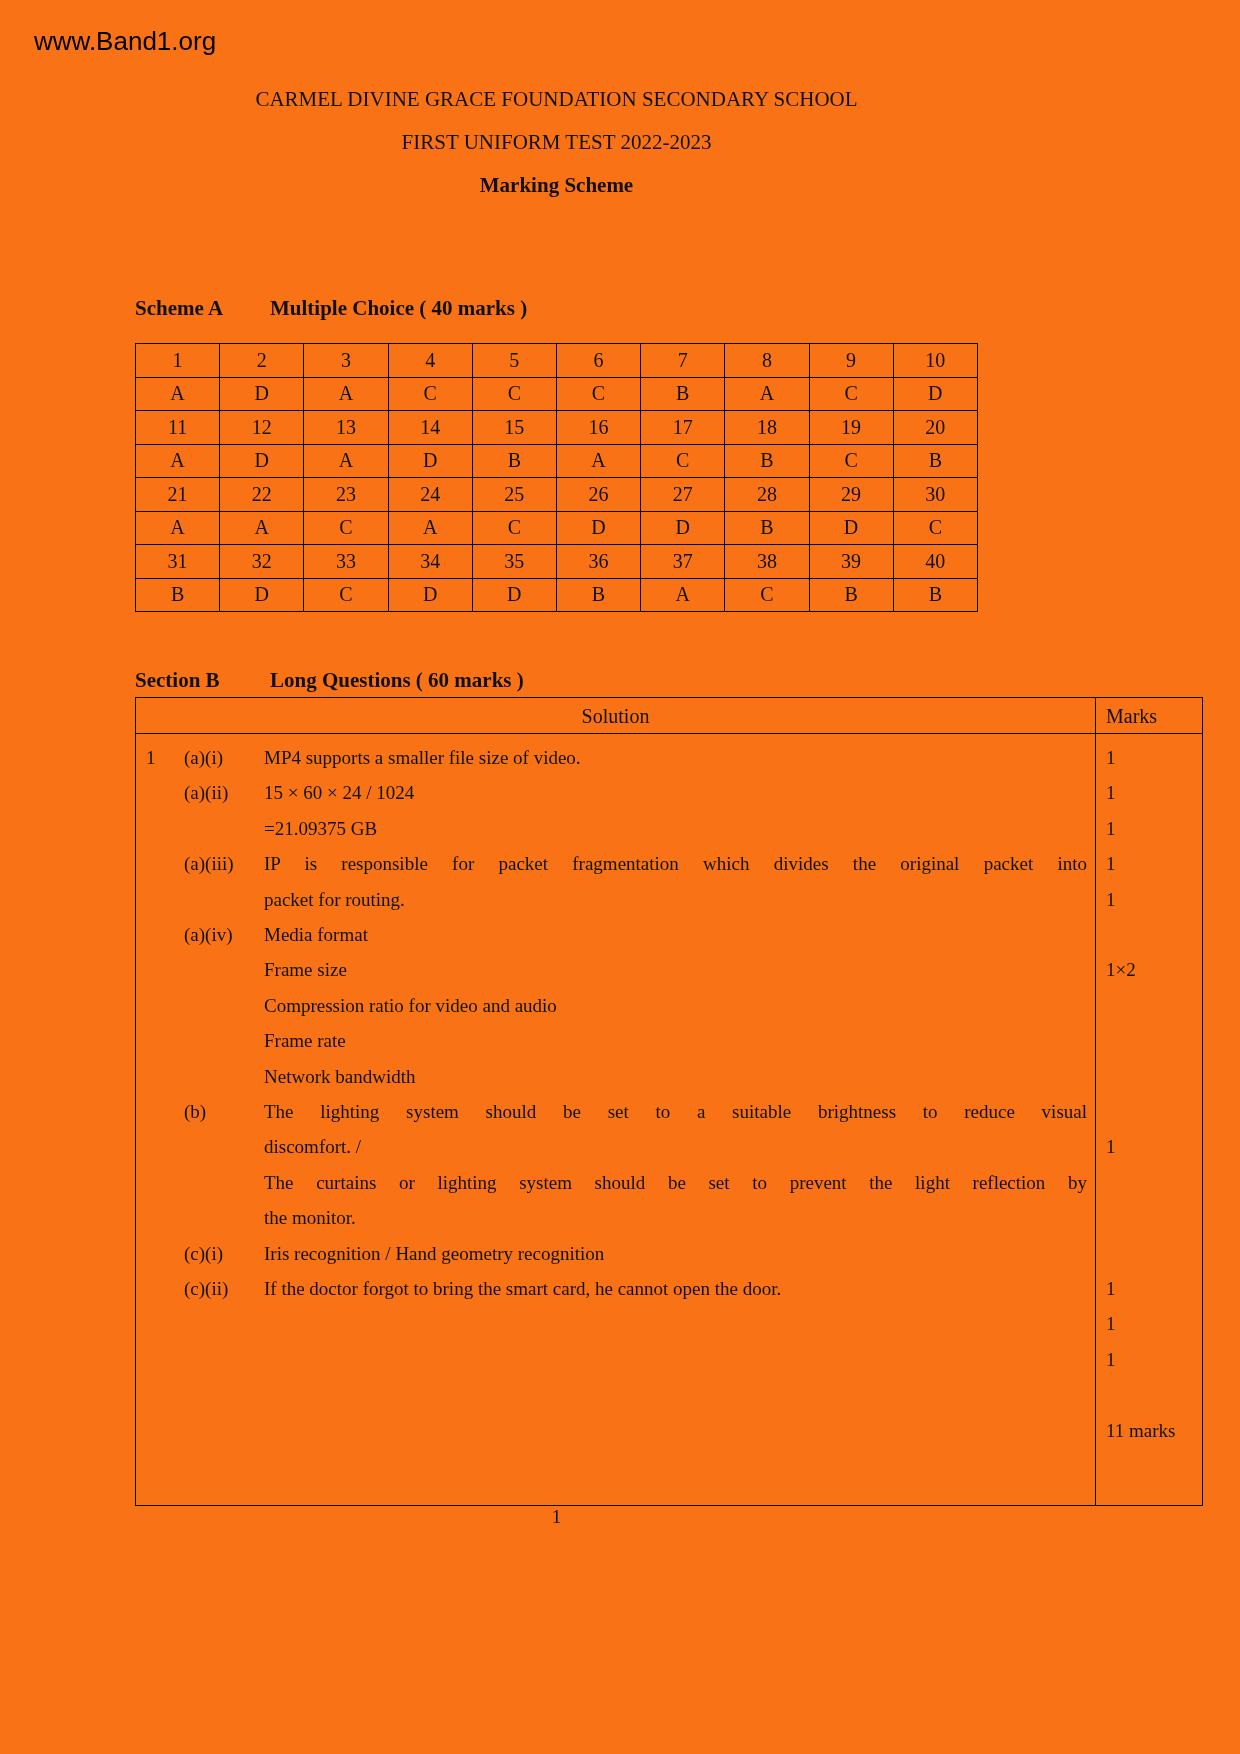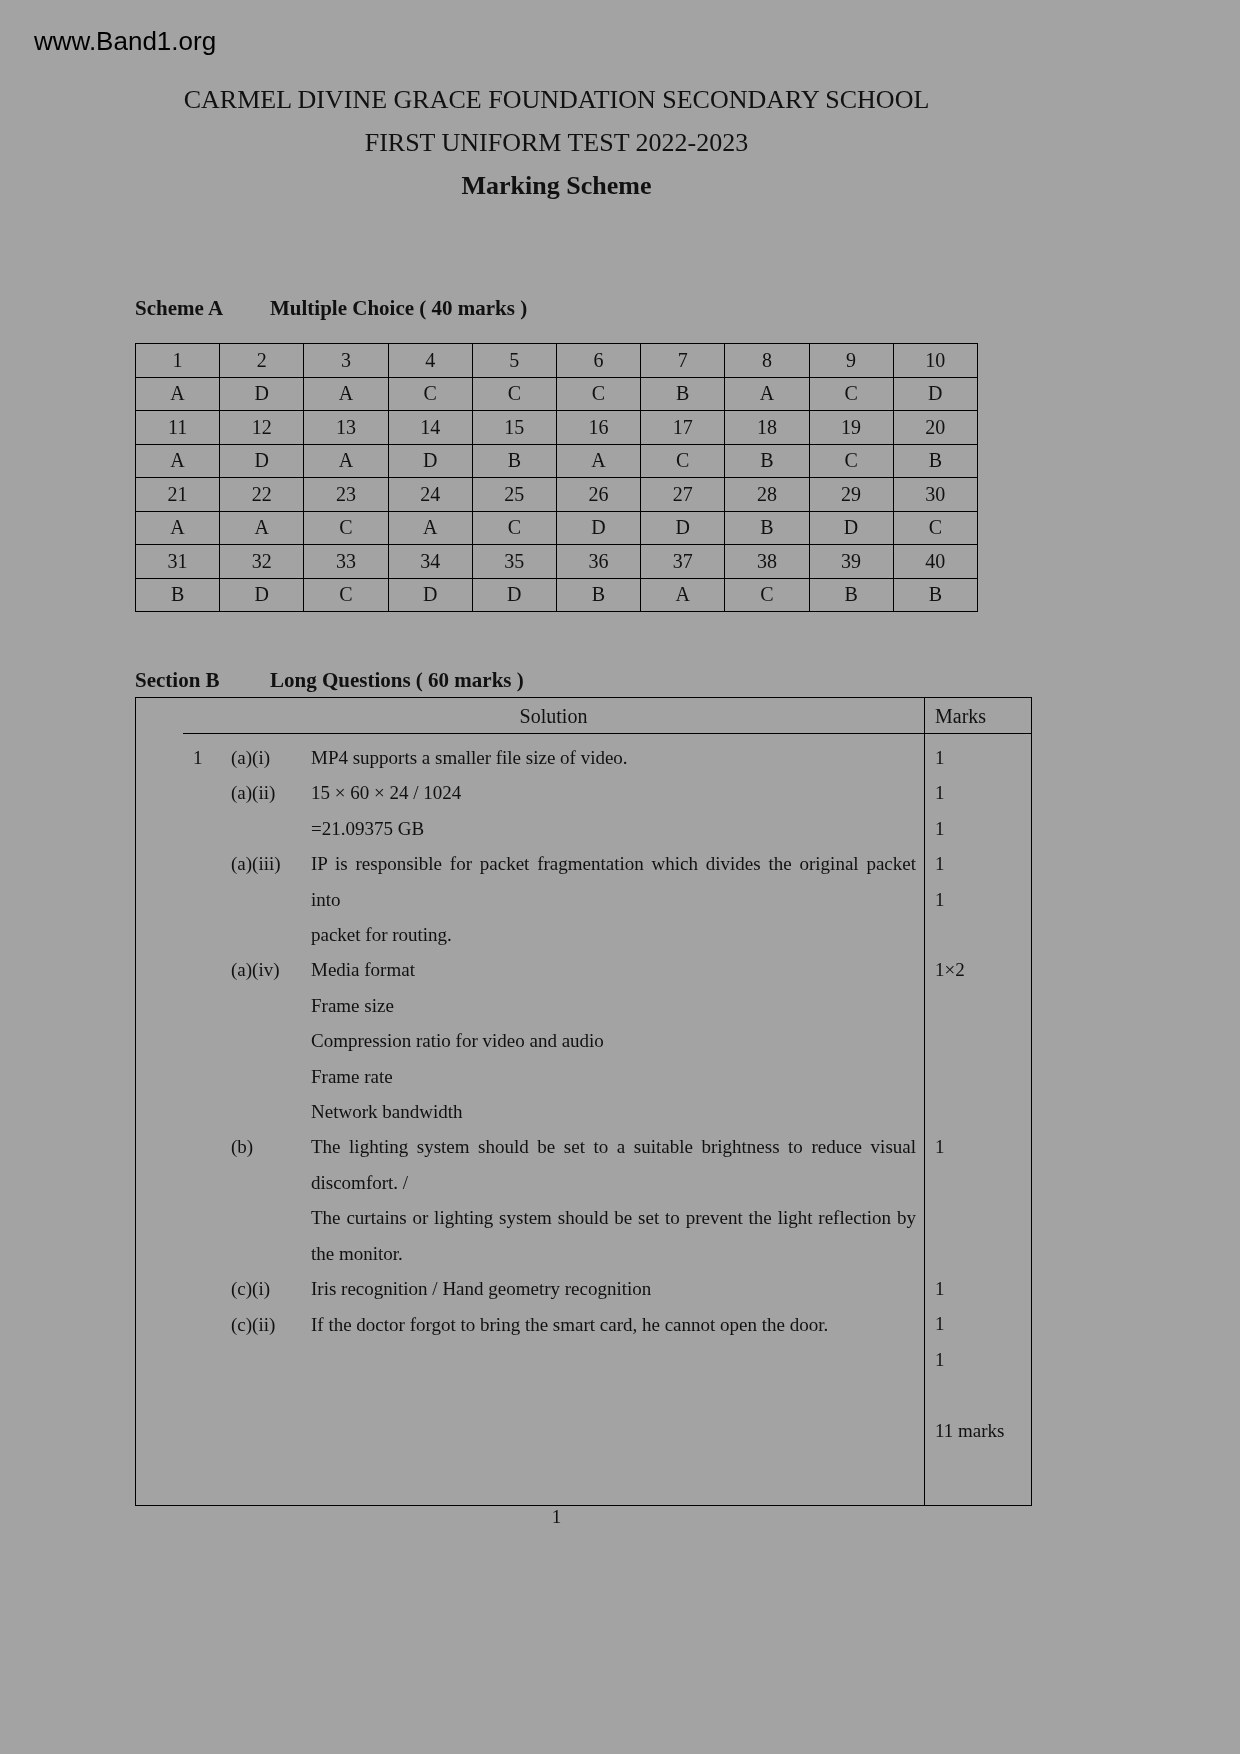--- a/index.html
+++ b/index.html
@@ -2,42 +2,42 @@
 <html><head>
 <meta charset="utf-8">
 <style>
   * { margin: 0; padding: 0; box-sizing: border-box; }
   html, body { background: #e8e8e8; }
   .page {
     position: relative;
     width: 1240px;
     height: 1754px;
     margin: 0 auto;
-    background: #a3a3a3;
+    background: #f97316;
     font-family: "Liberation Serif", serif;
     color: #111111;
     overflow: hidden;
   }
   .watermark {
     position: absolute;
     left: 34px;
     top: 26px;
     font-family: "Liberation Sans", sans-serif;
     font-size: 26px;
     font-weight: 500;
     color: #000000;
   }
   .doc-header {
     position: absolute;
     left: 135px;
     top: 78px;
     width: 843px;
     text-align: center;
   }
-  .h-line { font-size: 26px; line-height: 43px; white-space: nowrap; }
+  .h-line { font-size: 21px; line-height: 43px; white-space: nowrap; }
   .bold { font-weight: bold; }
 
   .section-heading {
     position: absolute;
     left: 135px;
     font-size: 21px;
     font-weight: bold;
     white-space: nowrap;
   }
   .section-a-heading { top: 296px; }
@@ -57,23 +57,22 @@
     height: 33.5px;
     text-align: center;
     vertical-align: middle;
     font-size: 20px;
   }
 
   .lq-table {
     position: absolute;
     left: 135px;
     top: 697px;
-    width: 897px;
+    width: 1068px;
     border: 1px solid #000000;
-    padding-left: 47px;
   }
   .lq-header {
     display: flex;
     height: 36px;
     border-bottom: 1px solid #000000;
   }
   .lq-header-solution {
     flex: 1;
     text-align: center;
     line-height: 36px;

